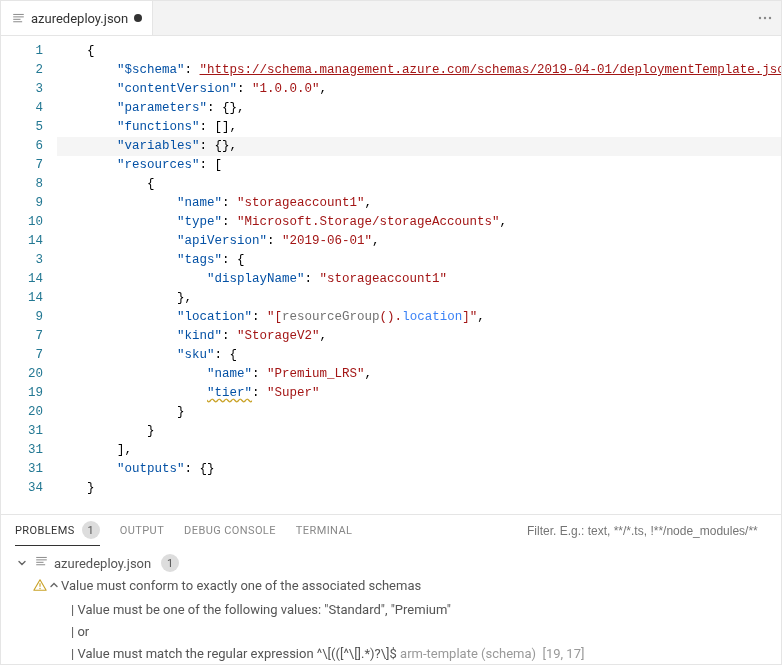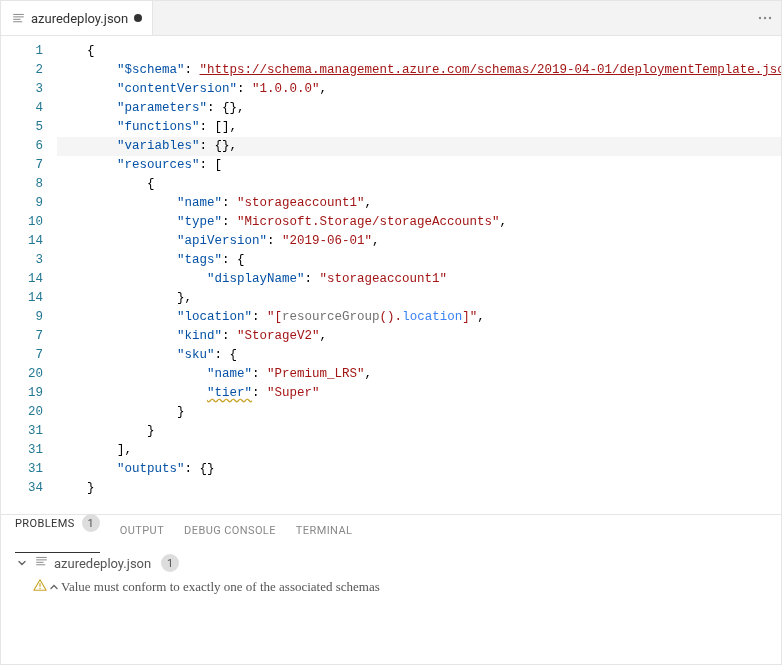--- a/index.html
+++ b/index.html
@@ -67,21 +67,21 @@
   display: flex;
   align-items: center;
   height: 32px;
   border-top: 1px solid #e5e5e5;
   padding: 0 14px;
   gap: 20px;
   font-size: 11px;
   color: #888;
 }
 .panel-tab { letter-spacing: 0.4px; cursor: pointer; }
-.panel-tab.active { color: #333; border-bottom: 1px solid #333; padding-bottom:20px; margin-top:6px; }
+.panel-tab.active { color: #333; border-bottom: 1px solid #333; padding-bottom:6px; margin-top:6px; }
 .count-badge {
   display: inline-flex;
   align-items:center;
   justify-content:center;
   min-width:18px; height:18px;
   border-radius:9px;
   background:#ddd; color:#555;
   font-size:11px;
   margin-left:4px;
   padding:0 5px;
@@ -104,24 +104,23 @@
   display: flex;
   align-items: center;
   gap: 6px;
   height: 22px;
 }
 .chev {
   width:14px; height:14px; display:flex; align-items:center; justify-content:center;
   transform: rotate(0deg);
 }
 .problem-item {
-  display:flex; align-items:center; 
+  display:flex; align-items:flex-start; 
   padding-left: 18px;
   margin-top:4px;
-  font-family:Liberation Serif, serif;
 }
 .warn-triangle { color:#c9a227; font-size:13px; }
 .problem-lines { padding-left: 56px; margin-top:4px; line-height: 22px; }
 .dim { color: #999; }
 .icon-svg { display:block; }
 </style>
 </head>
 <body>
 
 <div class="tab-bar">
@@ -176,20 +175,21 @@
 </div>
 
 <div class="panel-bar">
   <span class="panel-tab active">
     <span>PROBLEMS</span>
     <span class="count-badge">1</span>
   </span>
   <span class="panel-tab">OUTPUT</span>
   <span class="panel-tab">DEBUG CONSOLE</span>
   <span class="panel-tab">TERMINAL</span>
+  <input class="filter-input" placeholder="Filter. E.g.: text, **/*.ts, !**/node_modules/**" style="">
 </div>
 
 <div class="problems">
   <div class="problem-file">
     <span class="chev">
       <svg width="12" height="12" viewBox="0 0 12 12">
           <path d="M3 4.5 L6 7.5 L9 4.5" stroke="#666" stroke-width="1.4" fill="none" stroke-linecap="round"></path>
         </svg>
     </span>
     <span>
@@ -208,13 +208,22 @@
           <circle cx="8" cy="12" r="0.8" fill="#c9a227"></circle>
         </svg>
     </span>
     <span class="chev">
       <svg width="12" height="12" viewBox="0 0 12 12">
           <path d="M3 7.5 L6 4.5 L9 7.5" stroke="#666" stroke-width="1.4" fill="none" stroke-linecap="round"></path>
         </svg>
     </span>
     <span>Value must conform to exactly one of the associated schemas</span>
   </div>
+  <div class="problem-lines">
+    <div>| Value must be one of the following values: "Standard", "Premium"</div>
+    <div>| or</div>
+    <div>
+      <span>| Value must match the regular expression ^\[(([^\[].*)?\]$</span>
+      <span class="dim">arm-template (schema)</span>
+      &nbsp;<span class="dim">[19, 17]</span>
+    </div>
+  </div>
 </div>
 
 </body></html>

